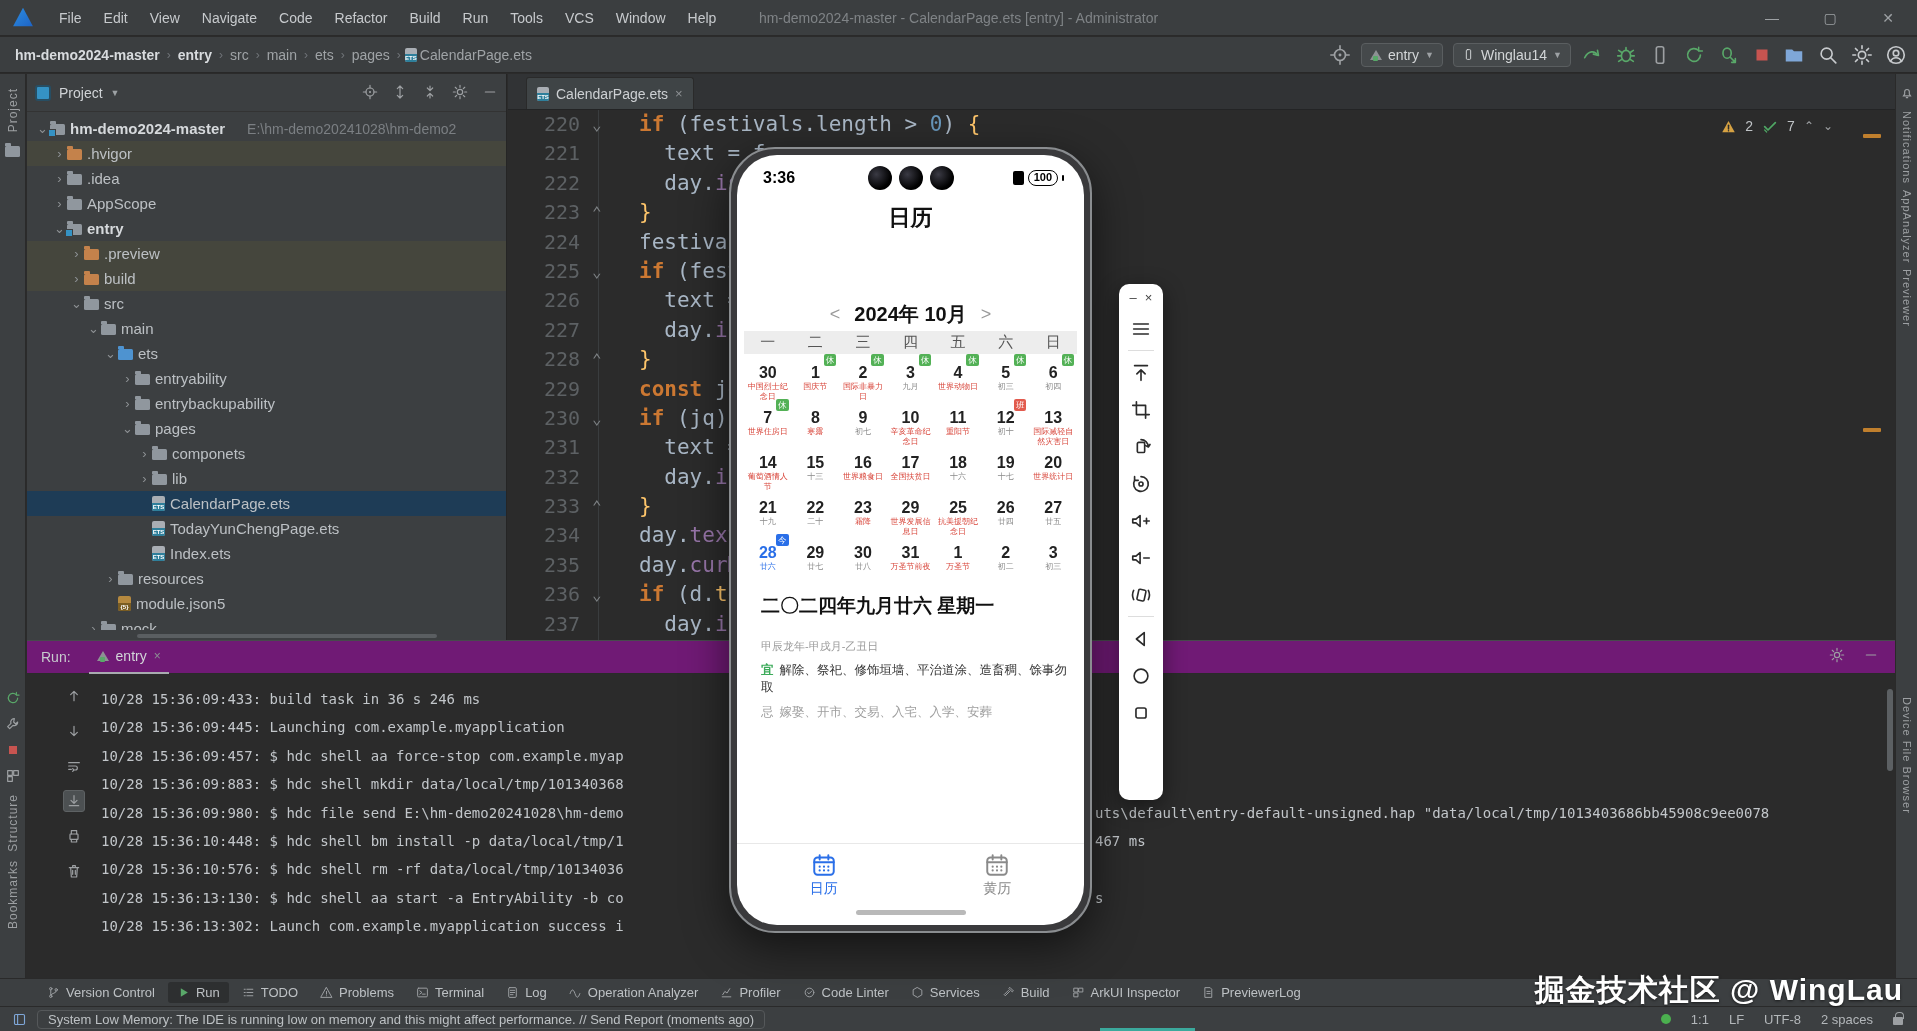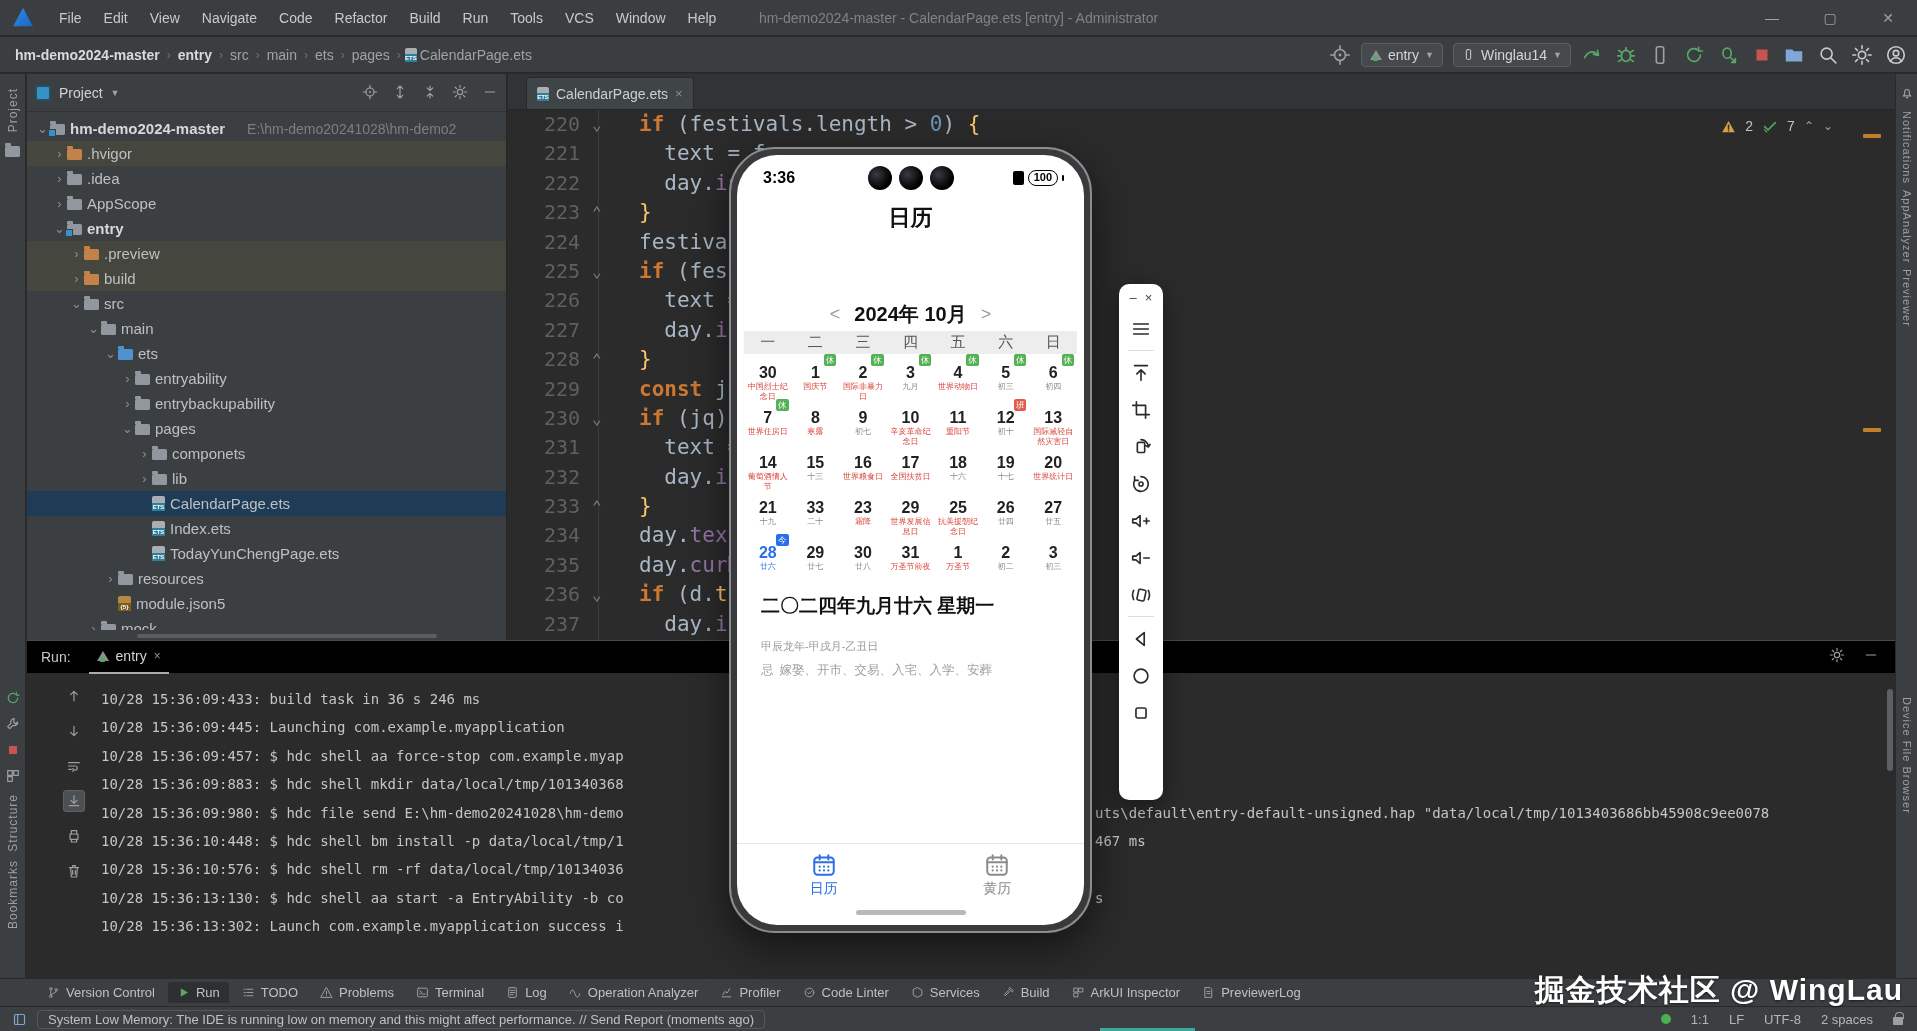--- a/index.html
+++ b/index.html
@@ -64,21 +64,21 @@
 .cline .ctext{position:absolute;left:131px}
 .kw{color:#cc7832;font-weight:bold}.id{color:#a9b7c6}.num{color:#6897bb}.br{color:#ffc66b}.fld{color:#9876aa}.mth{color:#ffc66b}.pl{color:#a9b7c6}
 #gutterline{position:absolute;left:90px;top:36px;bottom:0;width:1px;background:#3a3d3f}
 #inspections{position:absolute;right:62px;top:44px;display:flex;align-items:center;gap:9px;font-size:14px;color:#bfc3c6}
 .warn-tri{color:#d6a243;width:15px;height:15px}
 .ok-check{color:#4fa764;width:16px;height:16px}
 .insp-chev{color:#9da0a3;font-size:12px}
 .stripe-mark{position:absolute;right:14px;width:18px;height:4px;background:#c07f2d;border-radius:1px}
 
 #runpanel{position:absolute;left:27px;top:640px;width:1868px;height:338px;background:#2b2b2b;border-top:1px solid #474a4c}
-#run-head{height:33px;background:#000000;border-bottom:1px solid #2a2a2a;display:flex;align-items:center}
+#run-head{height:33px;background:#701a75;border-bottom:1px solid #2a2a2a;display:flex;align-items:center}
 #run-label{color:#c7cacd;font-size:14px;margin-left:14px}
 #run-tab{display:flex;align-items:center;gap:7px;margin-left:18px;height:33px;padding:0 8px;border-bottom:2px solid #a8acb0;color:#d2d5d8;font-size:14px}
 .mod-tri{width:0;height:0;border-left:6px solid transparent;border-right:6px solid transparent;border-bottom:10px solid #8d9194;position:relative}
 .mod-tri::after{content:"";position:absolute;left:-3px;top:6px;width:5px;height:5px;background:#59a869;border-radius:1px}
 #run-head-right{position:absolute;right:16px;top:6px;display:flex;gap:18px;color:#9da0a3}
 #run-gutter{position:absolute;left:32px;top:44px;width:30px;display:flex;flex-direction:column;gap:13px;align-items:center;color:#9da0a3}
 #run-gutter .g-ic{width:22px;height:22px;display:flex;align-items:center;justify-content:center;border-radius:3px}
 #run-gutter .g-ic.on{background:#4c5052;border:1px solid #5e6264}
 #console{position:absolute;left:0;top:44px;right:6px;font-family:"DejaVu Sans Mono",monospace;font-size:14px;color:#c2c6ca}
 .con-line{position:relative;height:28.4px;line-height:28.4px;white-space:pre}
@@ -433,28 +433,28 @@
           <span class="doc-ic">
             <i>ETS</i>
           </span>
           <span class="lbl">CalendarPage.ets</span>
         </div>
         <div class="trow" style="padding-left: 110px;">
           <span class="chev"></span>
           <span class="doc-ic">
             <i>ETS</i>
           </span>
-          <span class="lbl">Index.ets</span>
+          <span class="lbl">TodayYunChengPage.ets</span>
         </div>
         <div class="trow" style="padding-left: 110px;">
           <span class="chev"></span>
           <span class="doc-ic">
             <i>ETS</i>
           </span>
-          <span class="lbl">TodayYunChengPage.ets</span>
+          <span class="lbl">Index.ets</span>
         </div>
         <div class="trow" style="padding-left: 76px;">
           <span class="chev">›</span>
           <span class="fic "></span>
           <span class="lbl">resources</span>
         </div>
         <div class="trow" style="padding-left: 76px;">
           <span class="chev"></span>
           <span class="doc-ic json">
             <i style="background:#7a5d23">{5}</i>
@@ -878,21 +878,21 @@
           </div>
           <div class="pcell">
             <div class="dnum">20</div>
             <div class="dsub red">世界统计日</div>
           </div>
           <div class="pcell">
             <div class="dnum">21</div>
             <div class="dsub gray">十九</div>
           </div>
           <div class="pcell">
-            <div class="dnum">33</div>
+            <div class="dnum">22</div>
             <div class="dsub gray">二十</div>
           </div>
           <div class="pcell">
             <div class="dnum">23</div>
             <div class="dsub red">霜降</div>
           </div>
           <div class="pcell">
             <div class="dnum">29</div>
             <div class="dsub red">世界发展信息日</div>
           </div>
@@ -934,20 +934,21 @@
             <div class="dsub gray">初二</div>
           </div>
           <div class="pcell">
             <div class="dnum">3</div>
             <div class="dsub gray">初三</div>
           </div>
         </div>
       <div id="p-lunar">
         <div class="lt">二〇二四年九月廿六 星期一</div>
         <div class="lg">甲辰龙年-甲戌月-乙丑日</div>
+        <div class="lrow"><span class="yi">宜</span><span>解除、祭祀、修饰垣墙、平治道涂、造畜稠、馀事勿取</span></div>
         <div class="lrow jirow"><span class="ji">忌</span><span>嫁娶、开市、交易、入宅、入学、安葬</span></div>
       </div>
       <div id="p-tabs">
           <span class="ptab on">
             <span class="ic" style="width: 26px; height: 26px;">
               <svg viewBox="0 0 24 24">
                 <rect x="3" y="5" width="18" height="16" rx="3"></rect>
                 <path d="M3 9.5h18M8 3v4M16 3v4"></path>
                 <circle cx="8" cy="13.5" r="1" fill="currentColor" stroke="none"></circle>
                 <circle cx="12" cy="13.5" r="1" fill="currentColor" stroke="none"></circle>

